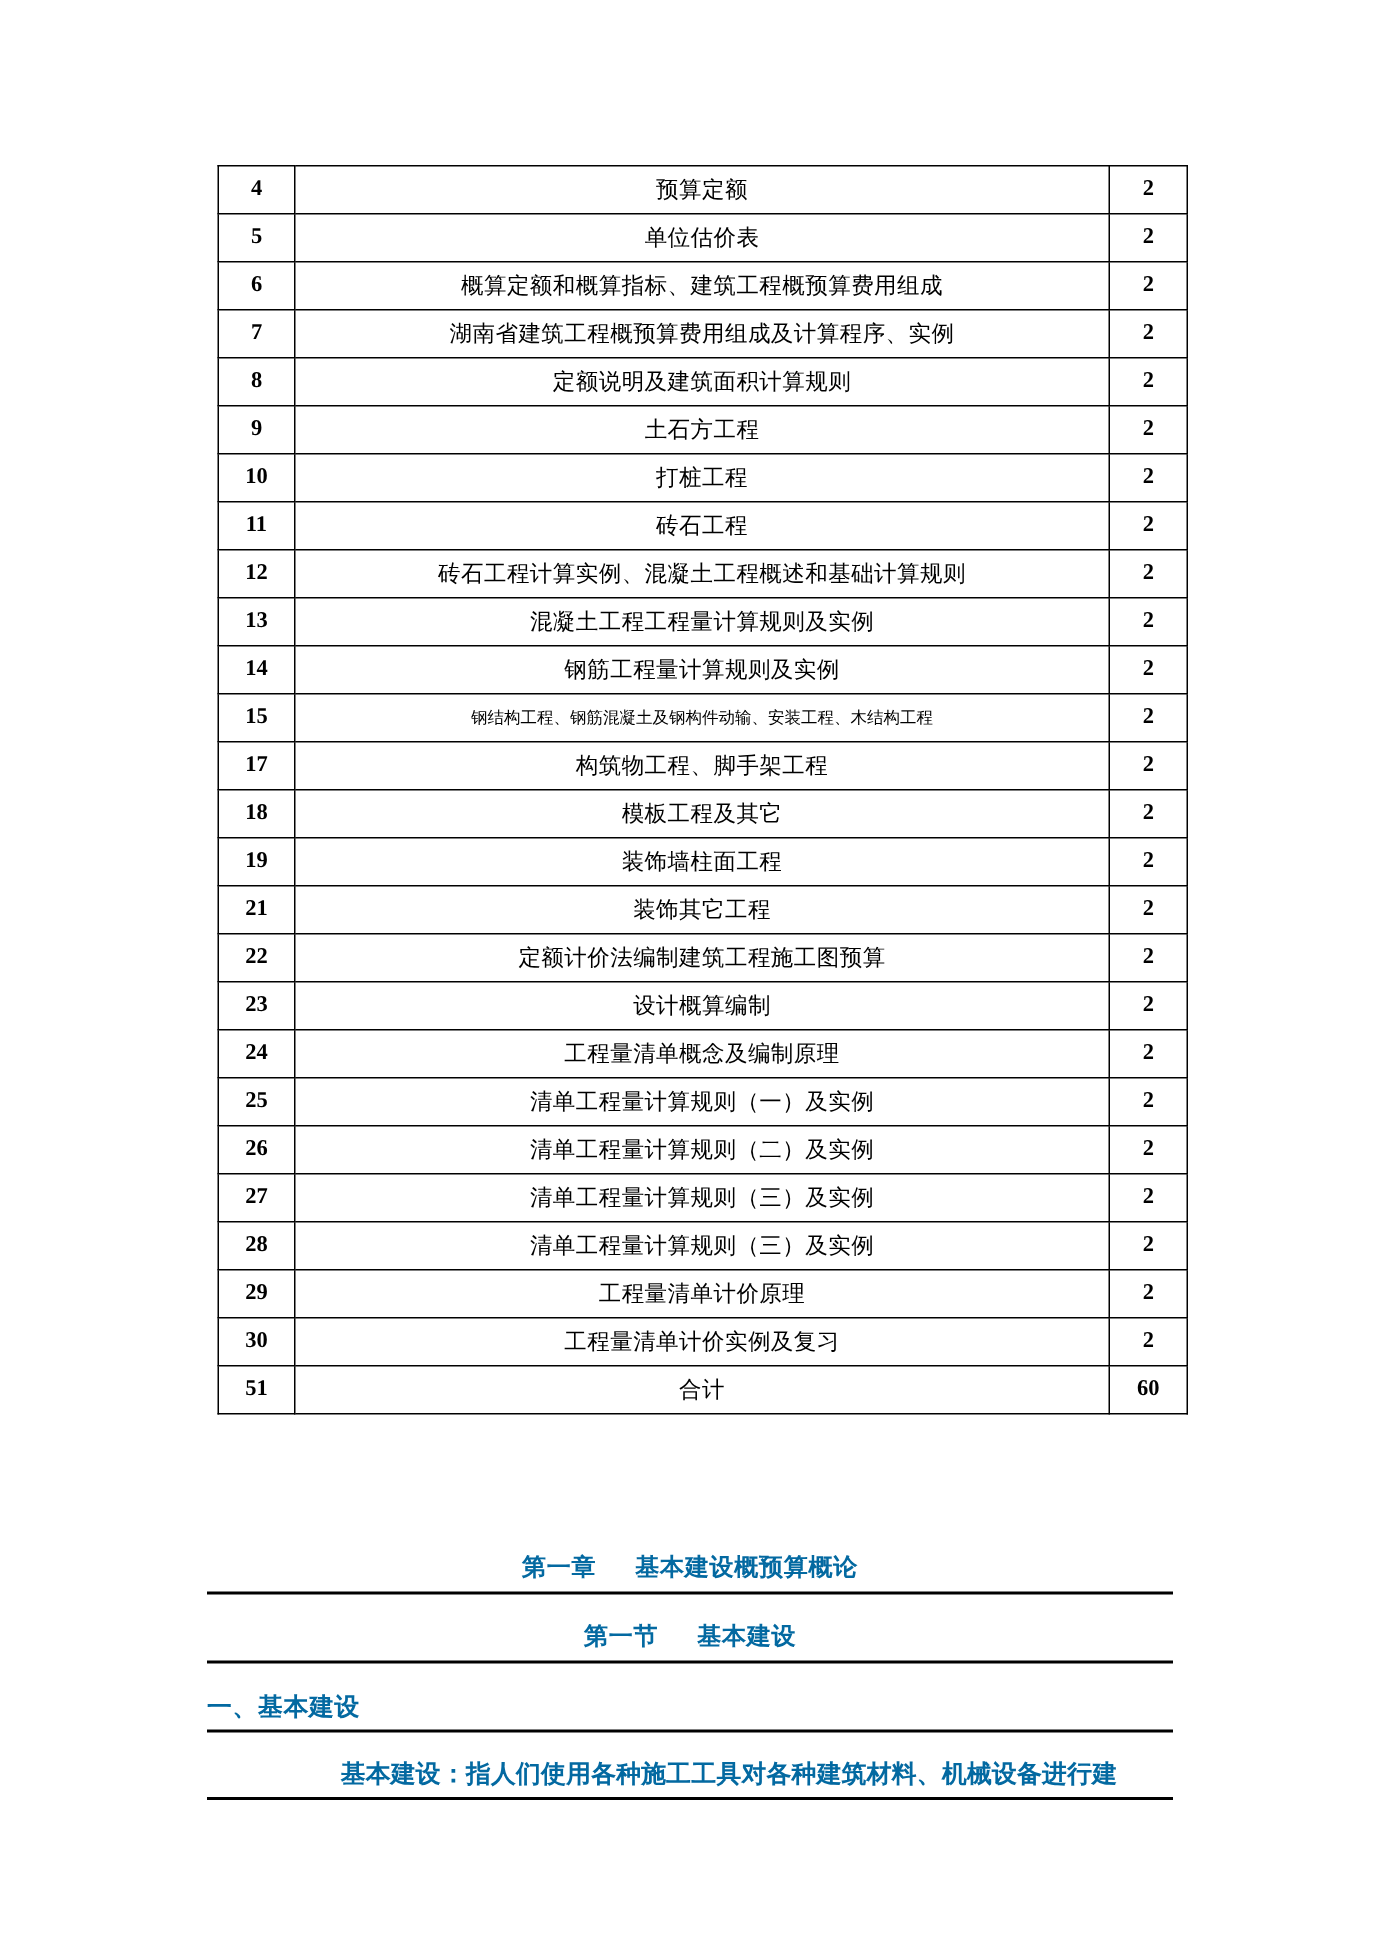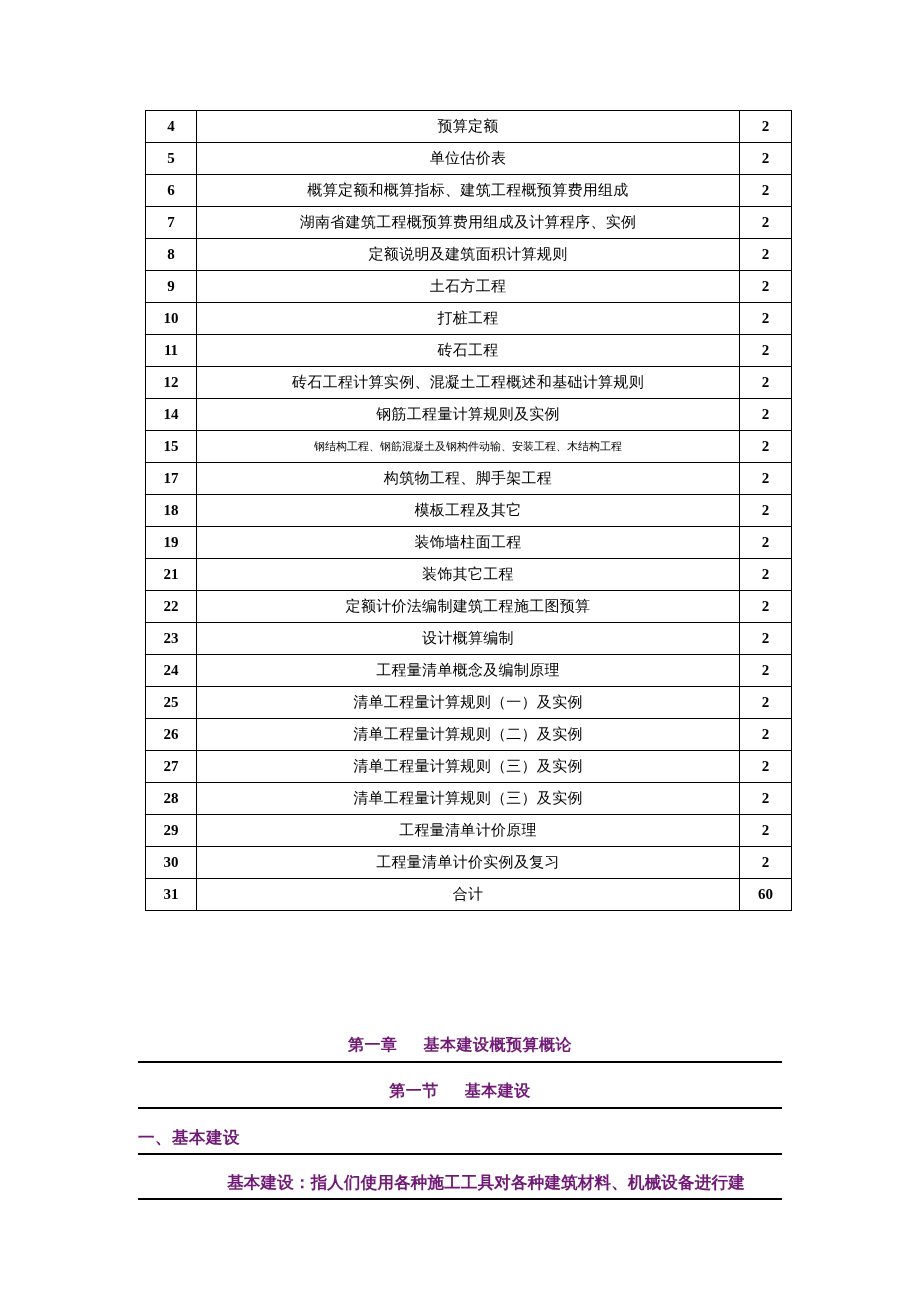--- a/index.html
+++ b/index.html
@@ -78,21 +78,21 @@
     left: 138px;
     top: 1035px;
     width: 644px;
   }
   .chapter-heading,
   .section-heading,
   .sub-heading,
   .para-line {
     font-family: "DejaVu Sans", "Liberation Sans", sans-serif;
     font-weight: bold;
-    color: #701a75;
+    color: #0369a1;
     border-bottom: 2px solid #000000;
     box-sizing: border-box;
   }
   .chapter-heading {
     font-size: 16px;
     text-align: center;
     padding-bottom: 5px;
     margin-bottom: 18px;
     letter-spacing: 0.5px;
   }
@@ -169,20 +169,25 @@
           <td class="col-no">11</td>
           <td class="col-topic">砖石工程</td>
           <td class="col-hours">2</td>
         </tr>
         <tr>
           <td class="col-no">12</td>
           <td class="col-topic">砖石工程计算实例、混凝土工程概述和基础计算规则</td>
           <td class="col-hours">2</td>
         </tr>
         <tr>
+          <td class="col-no">13</td>
+          <td class="col-topic">混凝土工程工程量计算规则及实例</td>
+          <td class="col-hours">2</td>
+        </tr>
+        <tr>
           <td class="col-no">14</td>
           <td class="col-topic">钢筋工程量计算规则及实例</td>
           <td class="col-hours">2</td>
         </tr>
         <tr>
           <td class="col-no">15</td>
           <td class="col-topic tight">钢结构工程、钢筋混凝土及钢构件动输、安装工程、木结构工程</td>
           <td class="col-hours">2</td>
         </tr>
         <tr>
@@ -244,21 +249,21 @@
           <td class="col-no">29</td>
           <td class="col-topic">工程量清单计价原理</td>
           <td class="col-hours">2</td>
         </tr>
         <tr>
           <td class="col-no">30</td>
           <td class="col-topic">工程量清单计价实例及复习</td>
           <td class="col-hours">2</td>
         </tr>
         <tr class="row-total">
-          <td class="col-no">31</td>
+          <td class="col-no">51</td>
           <td class="col-topic">合计</td>
           <td class="col-hours">60</td>
         </tr>
       </tbody>
   </table>
 
   <div class="body-block">
 
     <div class="chapter-heading">
       <span>第一章</span><span class="gap-inner"></span><span>基本建设概预算概论</span>

